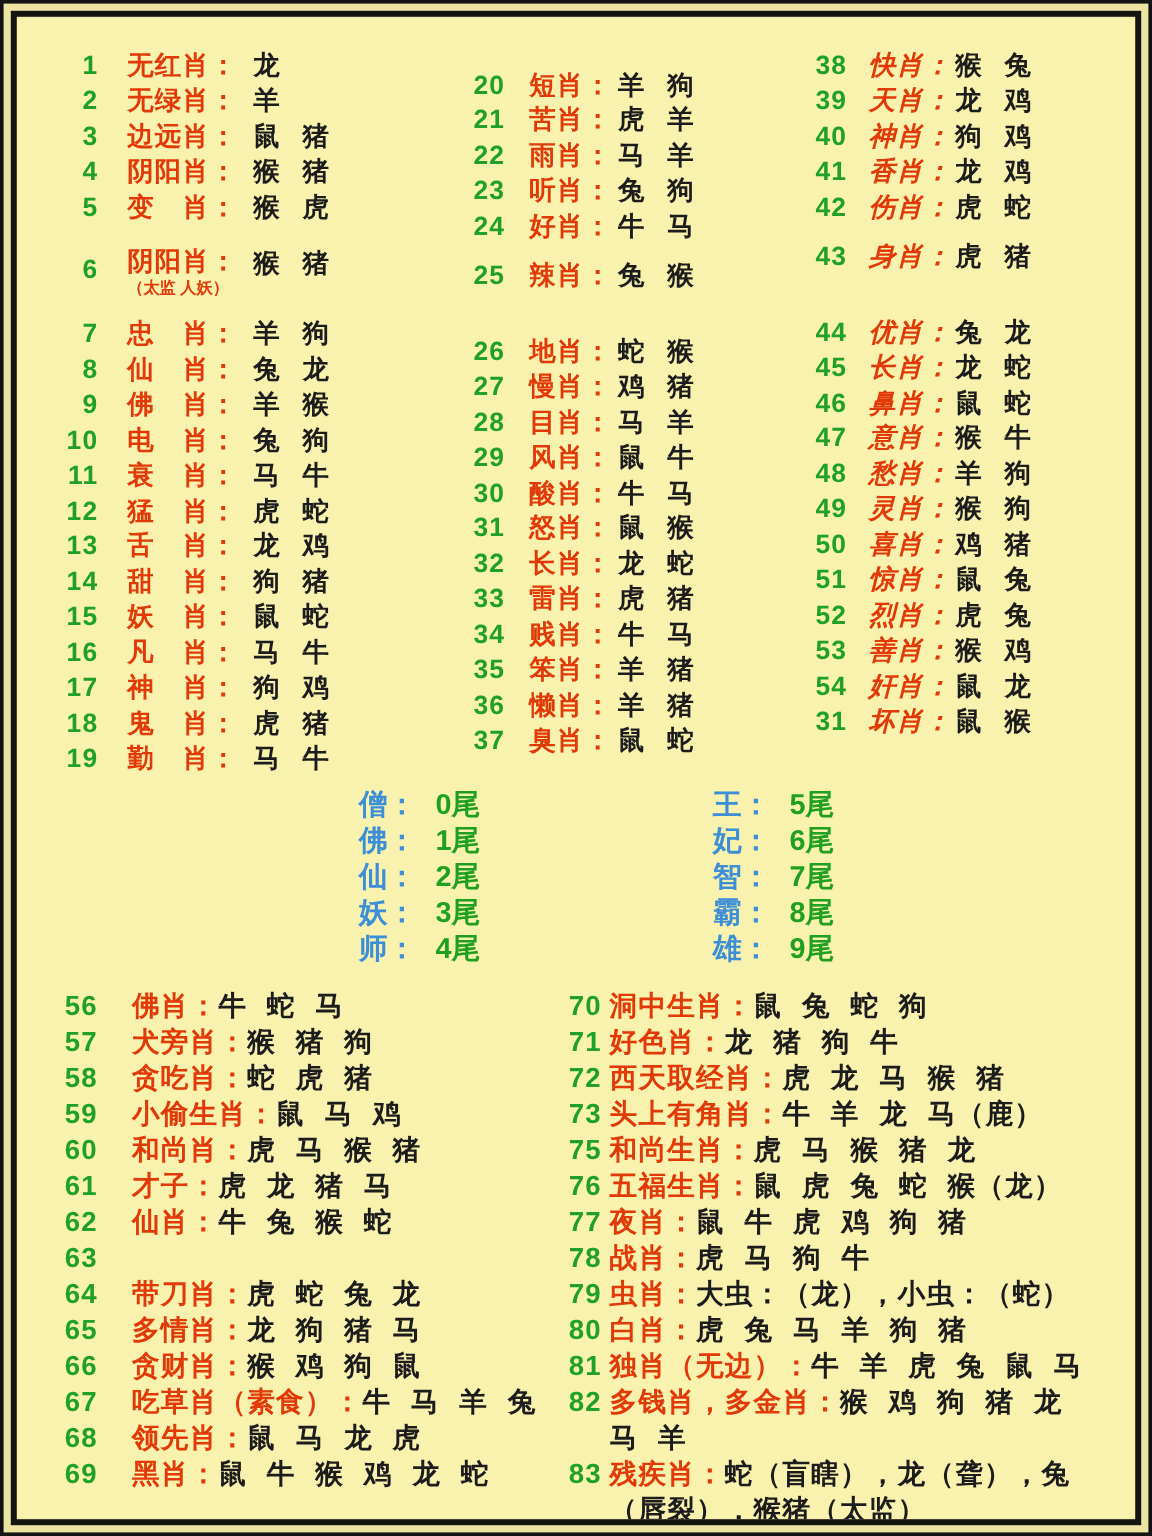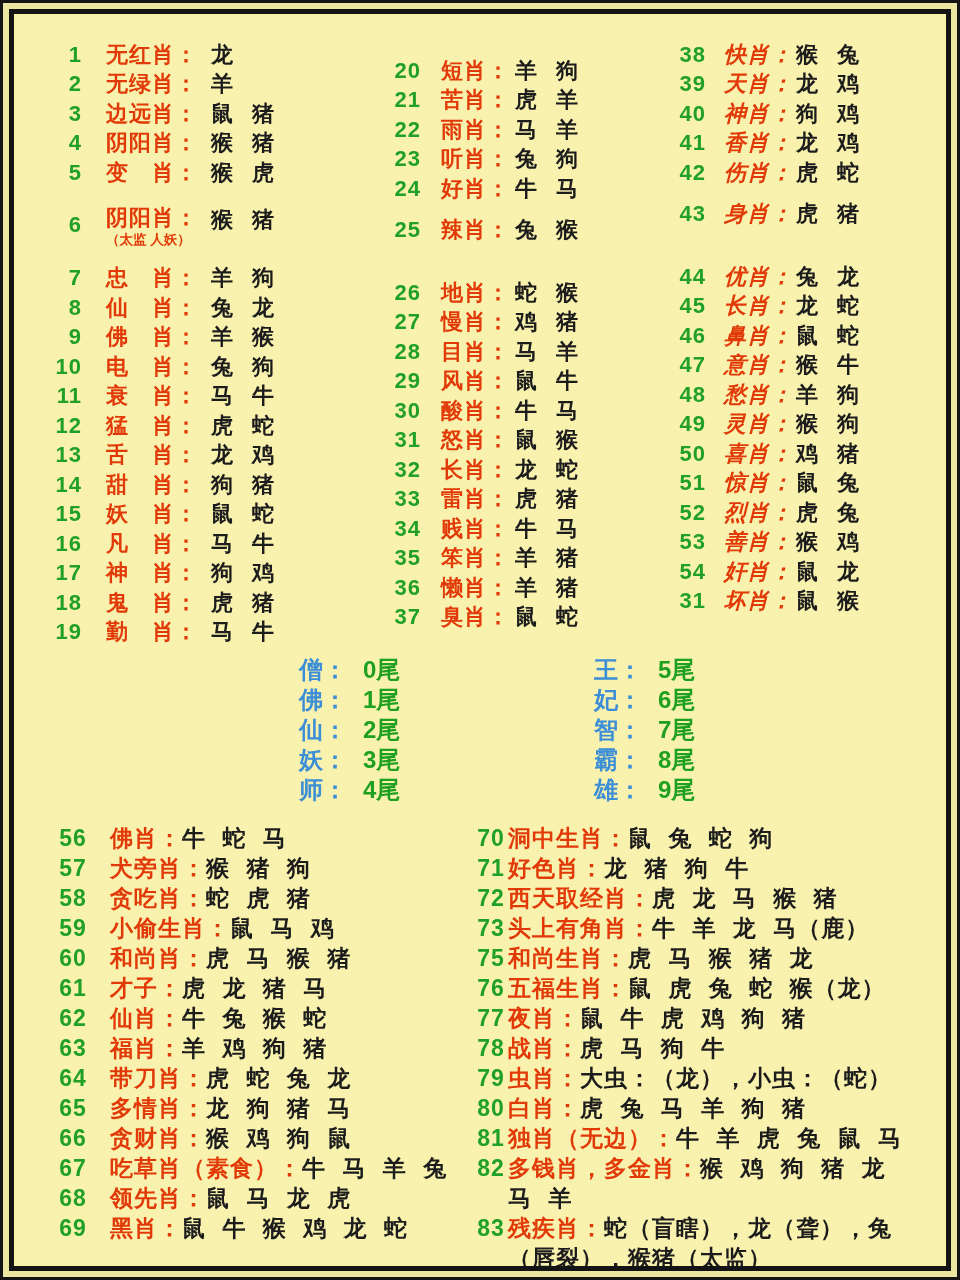--- a/index.html
+++ b/index.html
@@ -41,21 +41,21 @@
   .tail-col{display:flex;flex-direction:column;}
   .tail-left{width:295px;}
   .tail-row{display:flex;align-items:center;height:30px;font-size:24px;}
   .tail-row .tail-label{color:#3c8ed6;width:64px;flex:none;}
   .tail-row .tail-value{color:#1fa020;}
   
   .bottom-table{display:flex;padding:12px 0 0 40px;margin-top:6px;}
   .b1{width:420px;}
   .b2{flex:1;}
   .brow{display:flex;font-size:23px;line-height:30px;min-height:30px;letter-spacing:1px;}
-  .brow .num{color:#21a027;text-align:center;flex:none;}
+  .brow .num{color:#21a027;text-align:left;flex:none;}
   .b1 .brow .num{width:38px;margin-right:18px;}
   .b2 .brow .num{width:34px;}
   .brow .btext{flex:1;max-width:400px;}
   .b1 .brow .btext{max-width:340px;}
   .brow .blabel{color:#e13a08;}
   .brow .bvalue{color:#1c1c1c;word-spacing:9px;}
 </style>
 </head>
 <body>
 
@@ -656,21 +656,20 @@
             <span class="btext"><span class="blabel">才子：</span><span class="bvalue">虎 龙 猪 马</span></span>
           </div>
 
           <div class="brow">
             <span class="num">62</span>
             <span class="btext"><span class="blabel">仙肖：</span><span class="bvalue">牛 兔 猴 蛇</span></span>
           </div>
 
           <div class="brow">
             <span class="num">63</span>
-            <span class="btext"><span class="blabel">福肖：</span><span class="bvalue">羊 鸡 狗 猪</span></span>
           </div>
 
           <div class="brow">
             <span class="num">64</span>
             <span class="btext"><span class="blabel">带刀肖：</span><span class="bvalue">虎 蛇 兔 龙</span></span>
           </div>
 
           <div class="brow">
             <span class="num">65</span>
             <span class="btext"><span class="blabel">多情肖：</span><span class="bvalue">龙 狗 猪 马</span></span>

